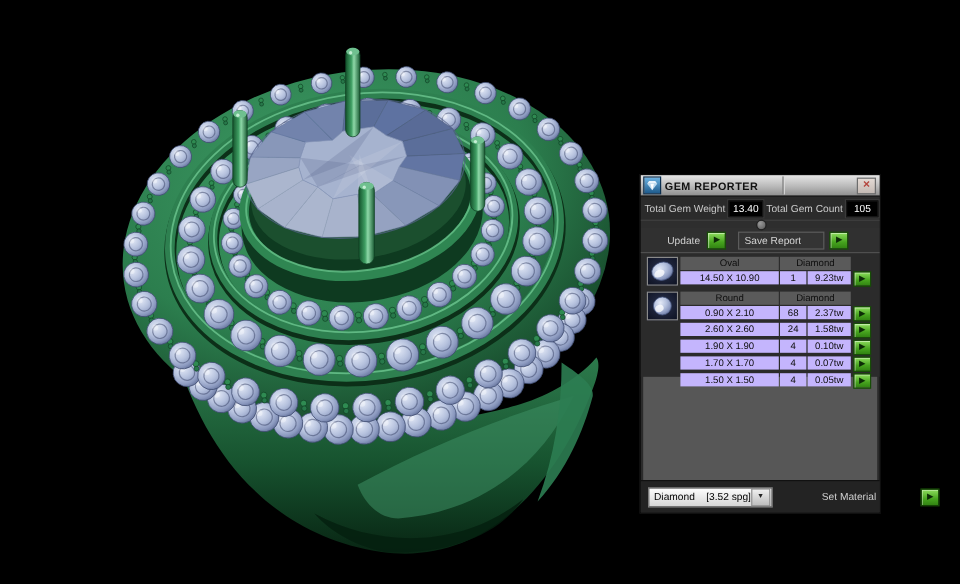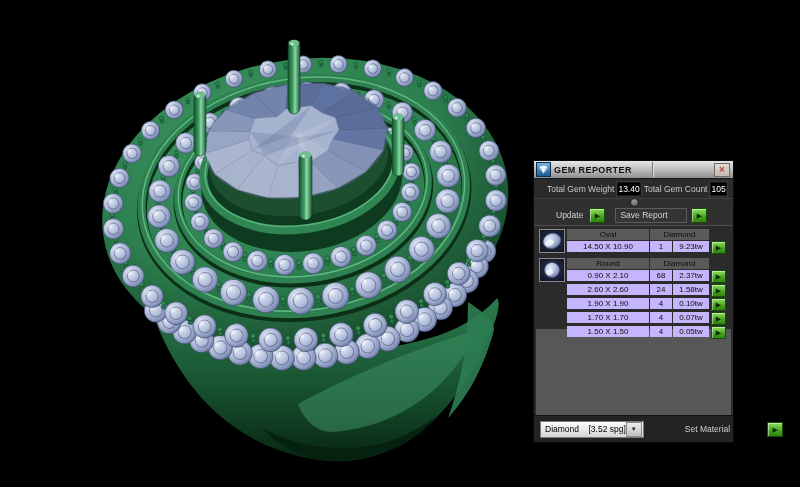--- a/index.html
+++ b/index.html
@@ -1,38 +1,38 @@
 <!DOCTYPE html>
 <html><head>
 <meta charset="utf-8">
 <style>
   html,body{margin:0;padding:0;background:#000;}
   body{width:800px;height:487px;position:relative;overflow:hidden;
        font-family:"Liberation Sans",sans-serif;}
   #viewport{position:absolute;left:0;top:0;width:800px;height:487px;background:#000;}
 
   
-  #gem-panel{position:absolute;left:533px;top:160px;width:201px;height:283px;
+  #gem-panel{position:absolute;left:533px;top:145px;width:201px;height:283px;
     background:#2b2b2b;border:1px solid #0a0a0a;box-sizing:border-box;
     display:flex;flex-direction:column;font-size:8.5px;color:#c9c9c9;}
   .titlebar{height:17px;flex:0 0 17px;display:flex;align-items:center;
     background:linear-gradient(#e6e6e6,#b9b9b9 55%,#8f8f8f);
     border-bottom:1px solid #1a1a1a;position:relative;}
   .app-icon{width:13px;height:13px;margin:0 3px 0 2px;
     background:linear-gradient(#6db3e2,#1d5a8c);
     border:1px solid #0d3050;display:flex;align-items:center;justify-content:center;}
   .title-text{font-size:9px;font-weight:bold;color:#101010;letter-spacing:.4px;}
   .title-seam{position:absolute;left:118px;top:1px;bottom:1px;width:1px;
     background:#7c7c7c;box-shadow:1px 0 0 #dedede;}
   .close-btn{margin-left:auto;margin-right:3px;width:14px;height:12px;
     background:linear-gradient(#e3dad4,#c4bab4);border:1px solid #6d6d6d;
     color:#b5473f;font-size:10px;font-weight:bold;line-height:10px;
     display:flex;align-items:center;justify-content:center;cursor:pointer;}
   .totals{height:19px;flex:0 0 19px;display:flex;align-items:center;
-    background:#2b2b2b;padding:0 10px;}
+    background:#2b2b2b;padding:0 0;}
   .tlabel{color:#c9c9c9;margin:0 3px;white-space:nowrap;}
   .vbox{background:#000;color:#fff;border:1px solid #151515;
     box-shadow:inset 0 0 0 1px #000, 0 0 0 1px #3a3a3a;
     height:12px;line-height:12px;text-align:center;}
   .vbox.w1{width:33px;} .vbox.w2{width:31px;margin-left:auto;margin-right:1px;}
   .grip-row{height:6px;flex:0 0 6px;position:relative;border-top:1px solid #404040;background:#2e2e2e;}
   .grip-dot{position:absolute;left:50%;top:-1px;width:7px;height:7px;margin-left:-4px;
     border-radius:50%;background:radial-gradient(circle at 35% 30%,#9a9a9a,#565656);
     border:1px solid #222;cursor:pointer;}
   .btn-row{height:20px;flex:0 0 20px;display:flex;align-items:center;

